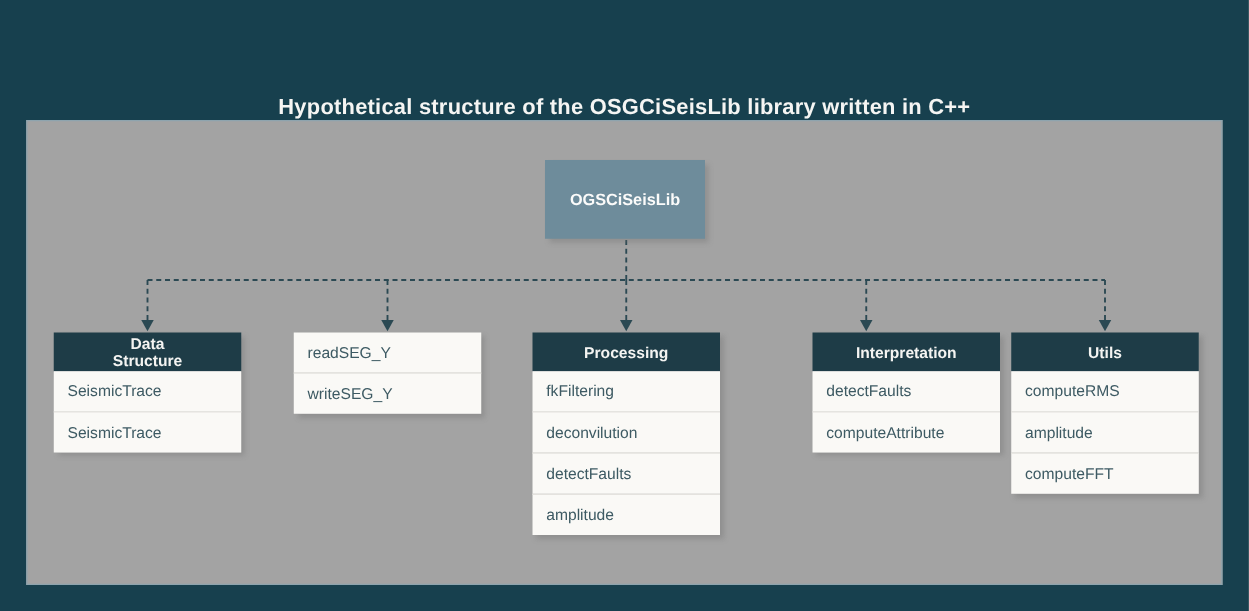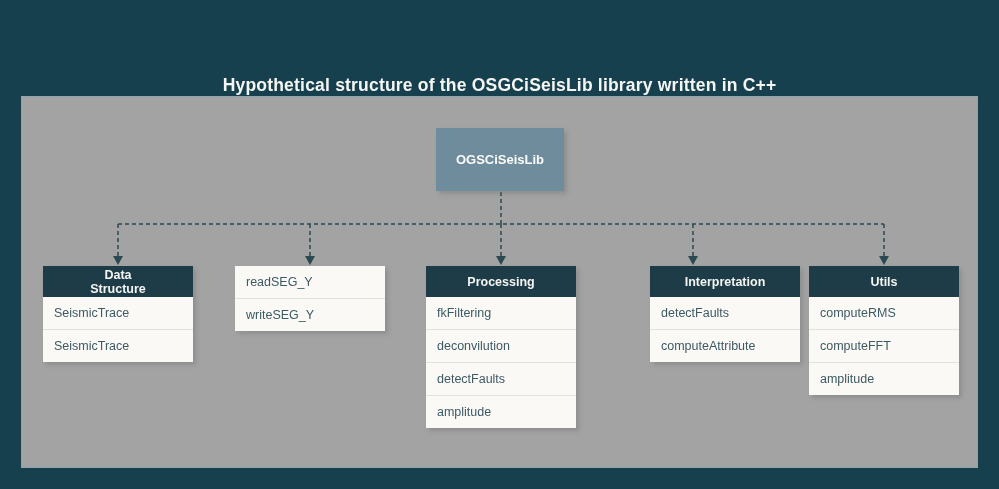--- a/index.html
+++ b/index.html
@@ -107,17 +107,17 @@
 
   <div class="card card-interp">
     <div class="card-header">Interpretation</div>
     <div class="card-row">detectFaults</div>
     <div class="card-row">computeAttribute</div>
   </div>
 
   <div class="card card-utils">
     <div class="card-header">Utils</div>
     <div class="card-row">computeRMS</div>
+    <div class="card-row">amplitude</div>
     <div class="card-row">computeFFT</div>
-    <div class="card-row">amplitude</div>
   </div>
 
 </div>
 
 </body></html>

